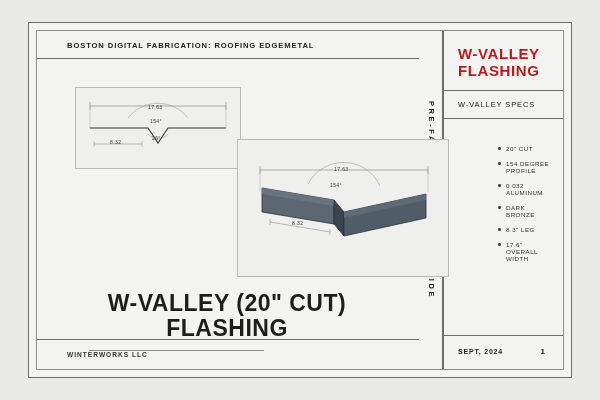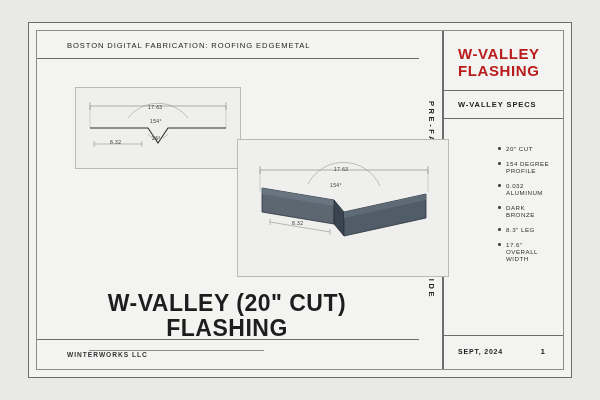--- a/index.html
+++ b/index.html
@@ -62,21 +62,21 @@
   }
   #specs-head {
     position: absolute;
     left: 0; right: 0;
     top: 60px;
     height: 28px;
     border-bottom: 1px solid #6d6d6d;
     box-sizing: border-box;
     padding: 9px 0 0 14px;
     font-size: 7.5px;
-    font-weight: 700;
+    font-weight: 400;
     letter-spacing: 0.9px;
     color: #222;
   }
   #specs-list {
     position: absolute;
     left: 14px;
     top: 98px;
     right: 8px;
   }
   #specs-list li {
@@ -152,21 +152,21 @@
     right: 152px;
     height: 28px;
     border-bottom: 1px solid #6d6d6d;
     box-sizing: border-box;
   }
   #header-text {
     position: absolute;
     left: 30px;
     top: 10px;
     font-size: 7.6px;
-    font-weight: 400;
+    font-weight: 700;
     letter-spacing: 0.9px;
     color: #222;
   }
   
   #footer-bar {
     position: absolute;
     left: 8px;
     right: 152px;
     bottom: 8px;
     height: 30px;

